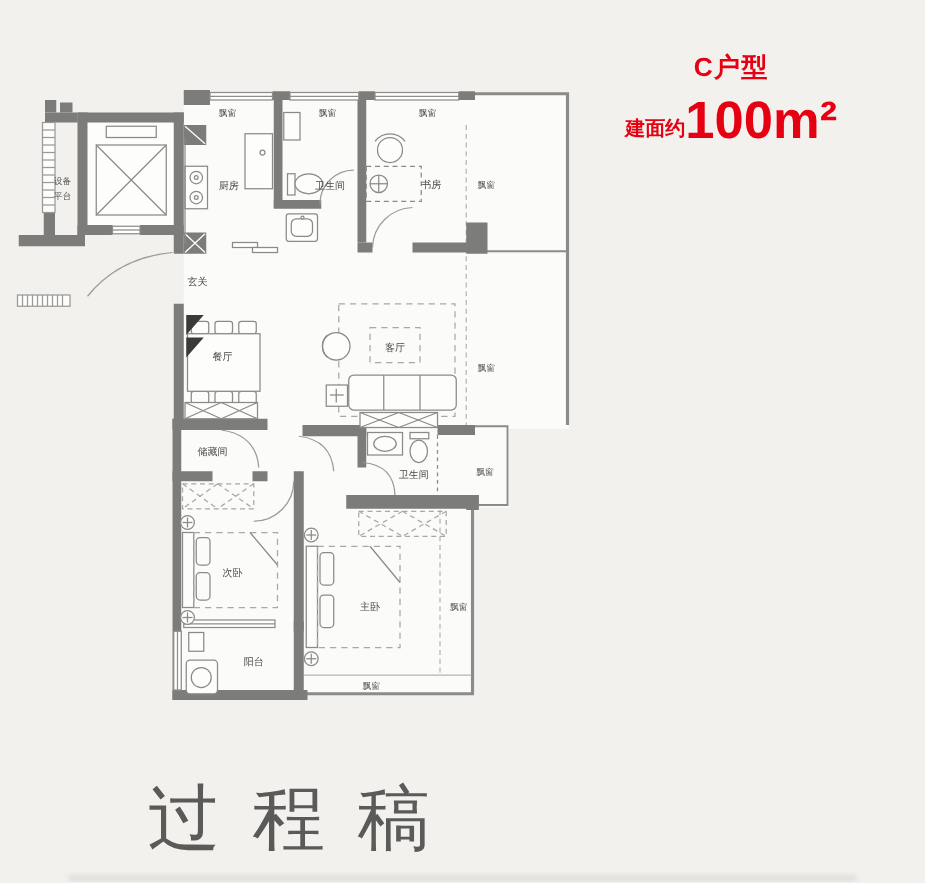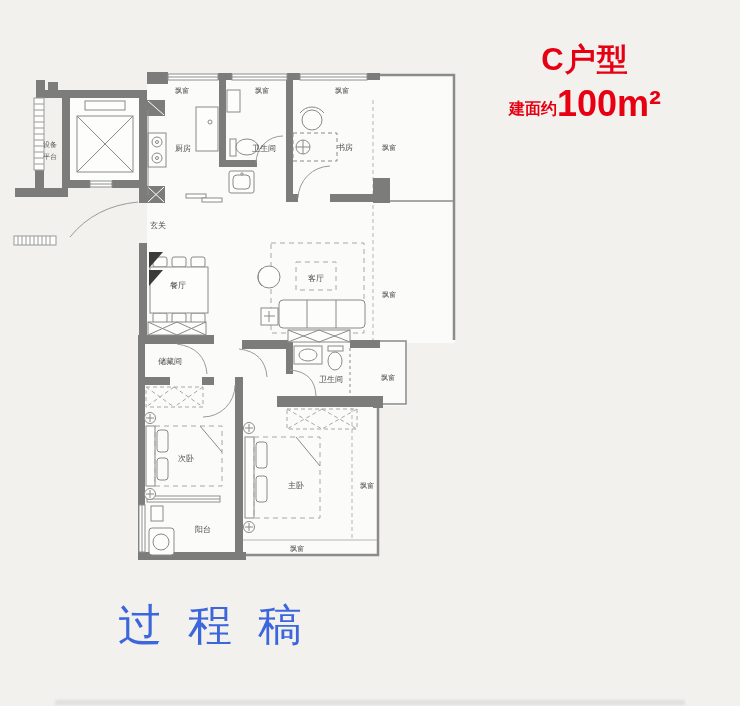--- a/index.html
+++ b/index.html
@@ -9,28 +9,28 @@
     font-family:"Liberation Sans","DejaVu Sans",sans-serif;
   }
   #plan-svg{position:absolute;left:0;top:0;}
   .room-label{font-size:8px;fill:#4a4a48;text-anchor:middle;}
   .bay-label{font-size:7px;fill:#55554f;text-anchor:middle;}
   .tiny-label{font-size:7px;fill:#55554f;text-anchor:middle;}
   .title-block{
     position:absolute;left:470px;top:44px;width:230px;
     text-align:center;color:#e60012;
   }
-  .title-unit{font-size:31px;font-weight:900;letter-spacing:1px;line-height:1.05;}
+  .title-unit{font-size:21px;font-weight:900;letter-spacing:1px;line-height:1.05;}
   .title-area{margin-top:6px;font-weight:900;white-space:nowrap;}
   .title-area .prefix{font-size:16px;font-weight:800;vertical-align:2px;}
-  .title-area .value{font-size:36px;font-weight:900;letter-spacing:0px;}
+  .title-area .value{font-size:42px;font-weight:900;letter-spacing:0px;}
   .watermark{
-    position:absolute;left:118px;top:596px;width:300px;
+    position:absolute;left:118px;top:616px;width:300px;
     font-family:"Liberation Serif","DejaVu Serif",serif;
-    font-size:44px;color:#1d4ed8;opacity:.85;letter-spacing:26px;white-space:nowrap;
+    font-size:58px;color:#404040;opacity:.85;letter-spacing:26px;white-space:nowrap;
   }
   .bottom-smudge{
     position:absolute;left:55px;top:700px;width:630px;height:5px;
     background:#d9d7d4;filter:blur(1.5px);opacity:.7;
   }
 </style>
 </head>
 <body>
 
 <svg id="plan-svg" width="740" height="706" viewBox="0 0 740 706">

